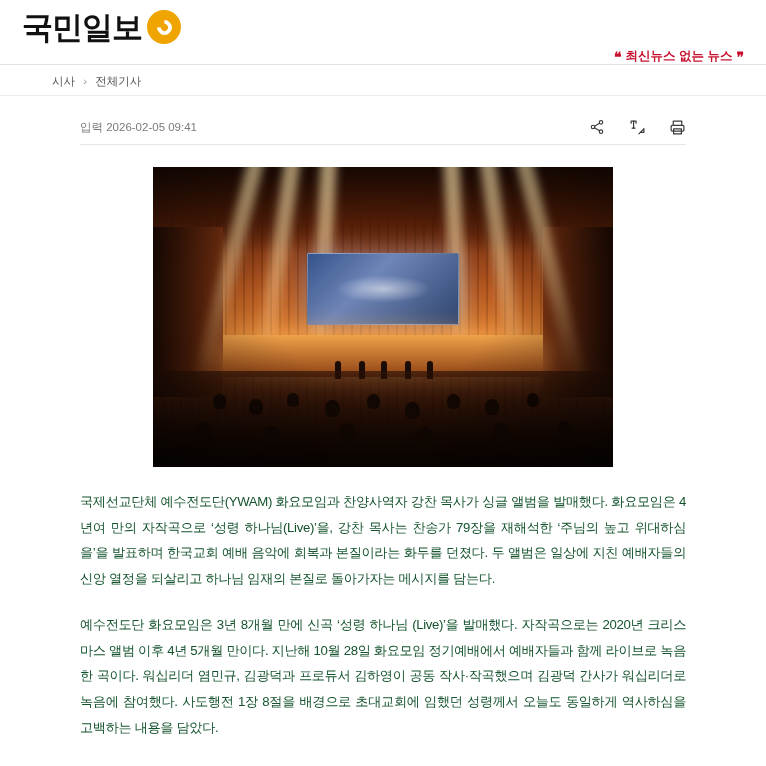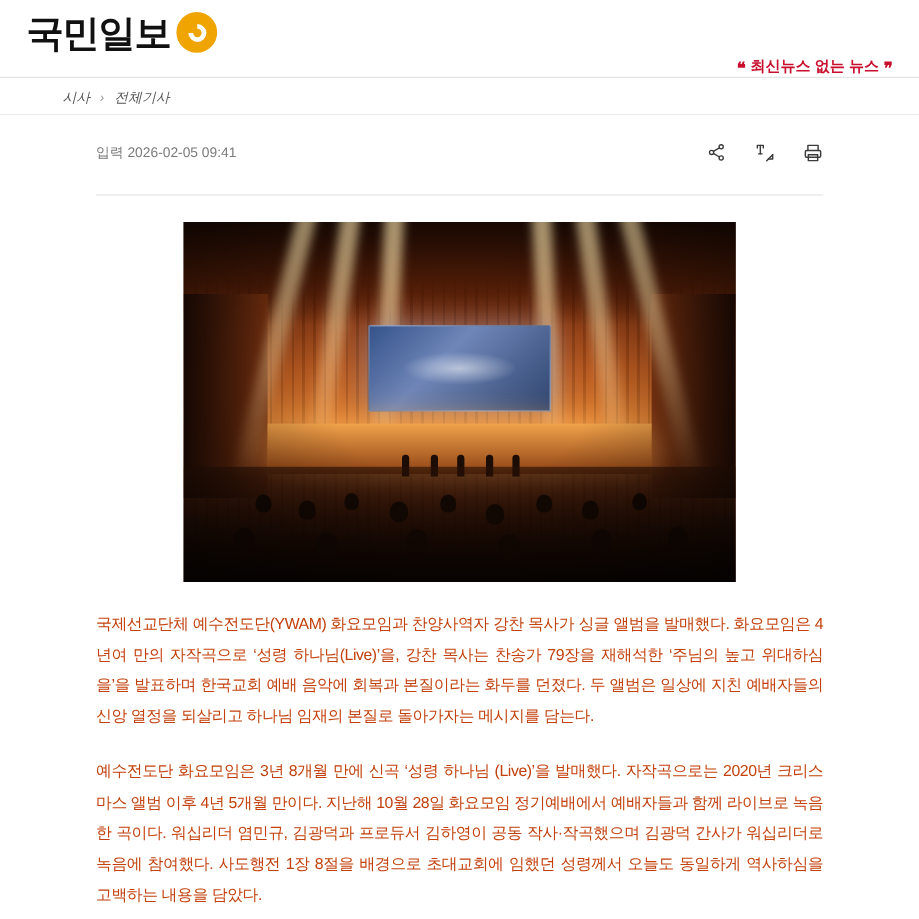--- a/index.html
+++ b/index.html
@@ -92,42 +92,41 @@
     white-space: nowrap;
   }
   .quote { font-size: 14px; color: #c8102e; font-weight: 700; }
 
   
   .breadcrumb {
     padding: 9px 22px 6px 52px;
     font-size: 11.5px;
     color: #555;
     border-bottom: 1px solid #ececec;
-    font-style: italic;
   }
   .breadcrumb span { color: #555; }
   .breadcrumb .sep { margin: 0 5px; color: #999; }
 
   
   .article {
     padding: 22px 80px 0 80px;
   }
   .headline {
     font-size: 23.5px;
     font-weight: 700;
     line-height: 1.42;
     letter-spacing: -0.6px;
     color: #111;
     margin: 0 0 26px 0;
   }
   .meta-row {
     display: flex;
     align-items: center;
     justify-content: space-between;
-    padding-bottom: 26px;
+    padding-bottom: 8px;
     border-bottom: 1px solid #e6e6e6;
   }
   .date {
     font-size: 11.5px;
     color: #7a7a7a;
   }
   .actions {
     display: flex;
     align-items: center;
     gap: 22px;
@@ -230,21 +229,21 @@
   .photo .vignette {
     position: absolute; inset: 0;
     background: radial-gradient(ellipse at 50% 45%, rgba(0,0,0,0) 35%, rgba(0,0,0,0.55) 100%);
   }
 
   
   .body-text p {
     font-size: 13.2px;
     line-height: 1.95;
     letter-spacing: -0.35px;
-    color: #c2410c;
+    color: #14532d;
     margin: 0 0 20px 0;
     text-align: justify;
   }
 </style>
 </head>
 <body>
 
 <div class="page">
 
   <div class="masthead">

